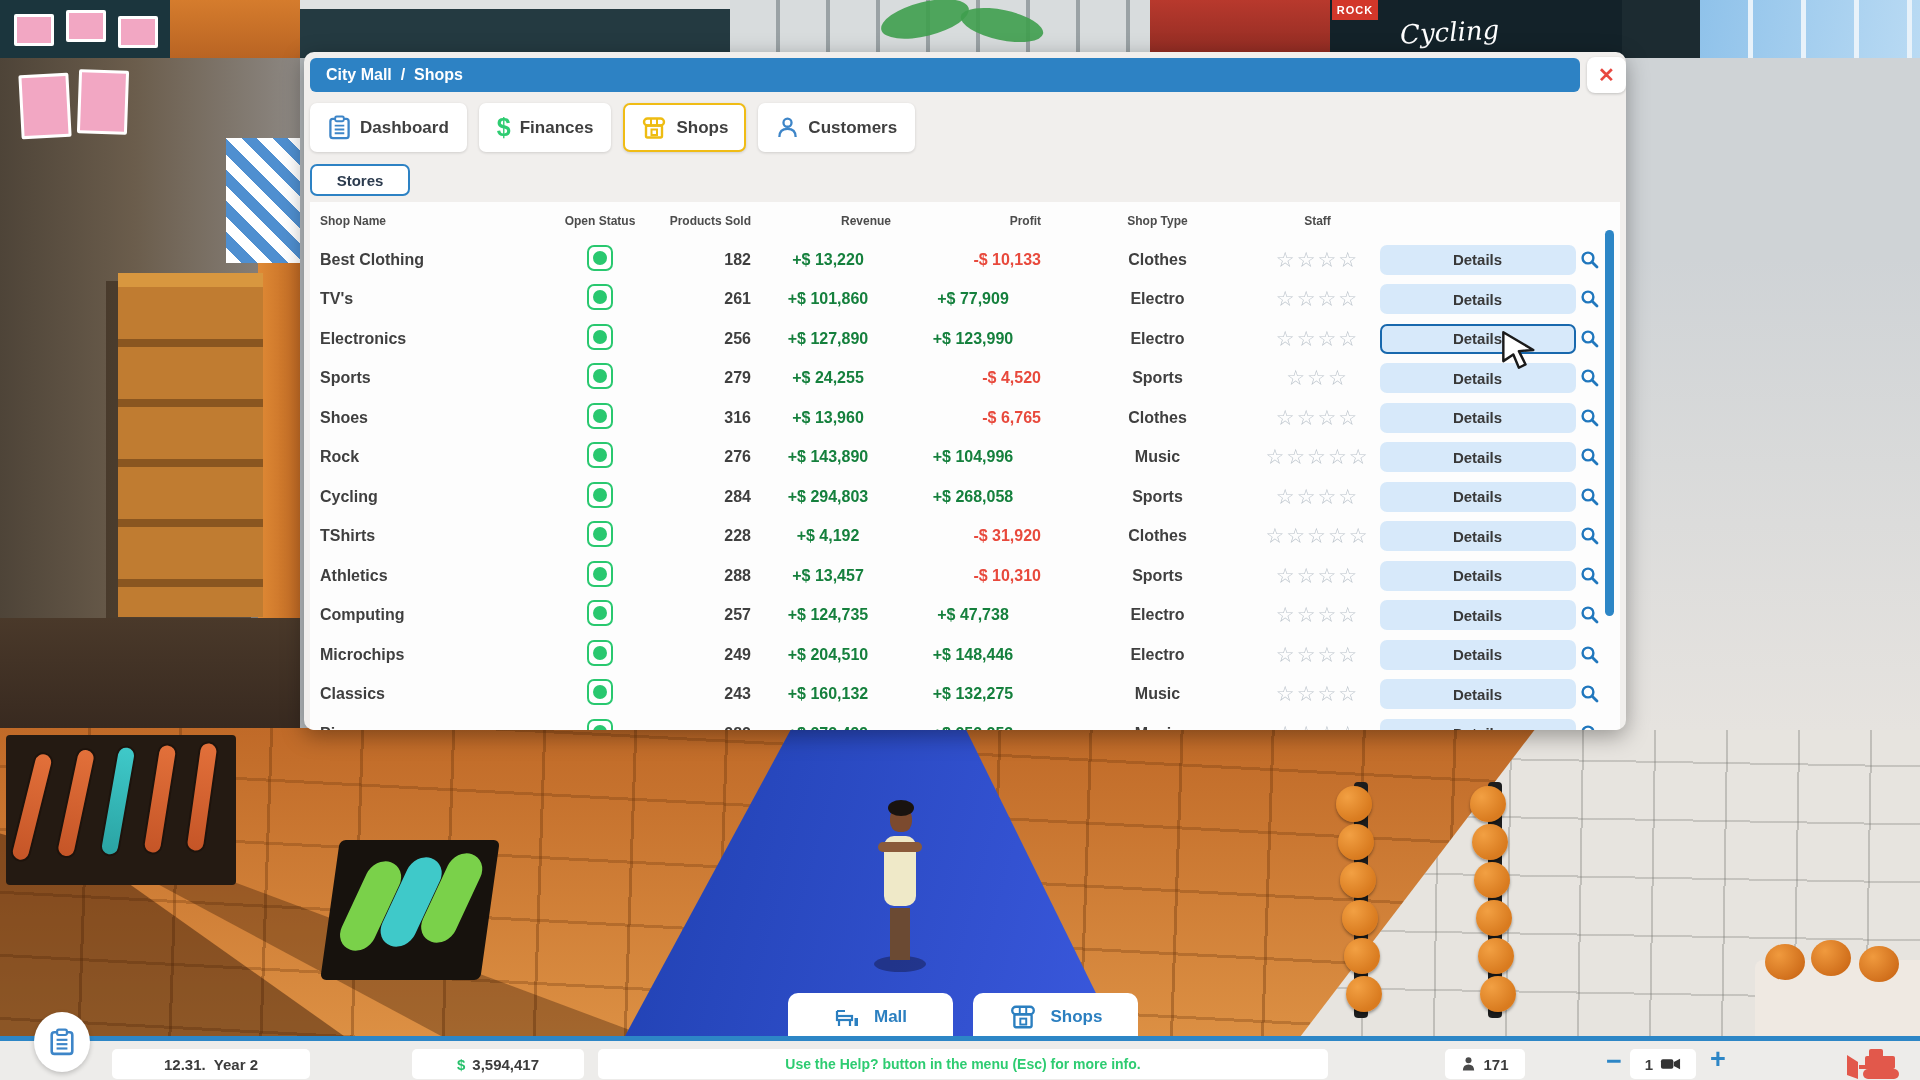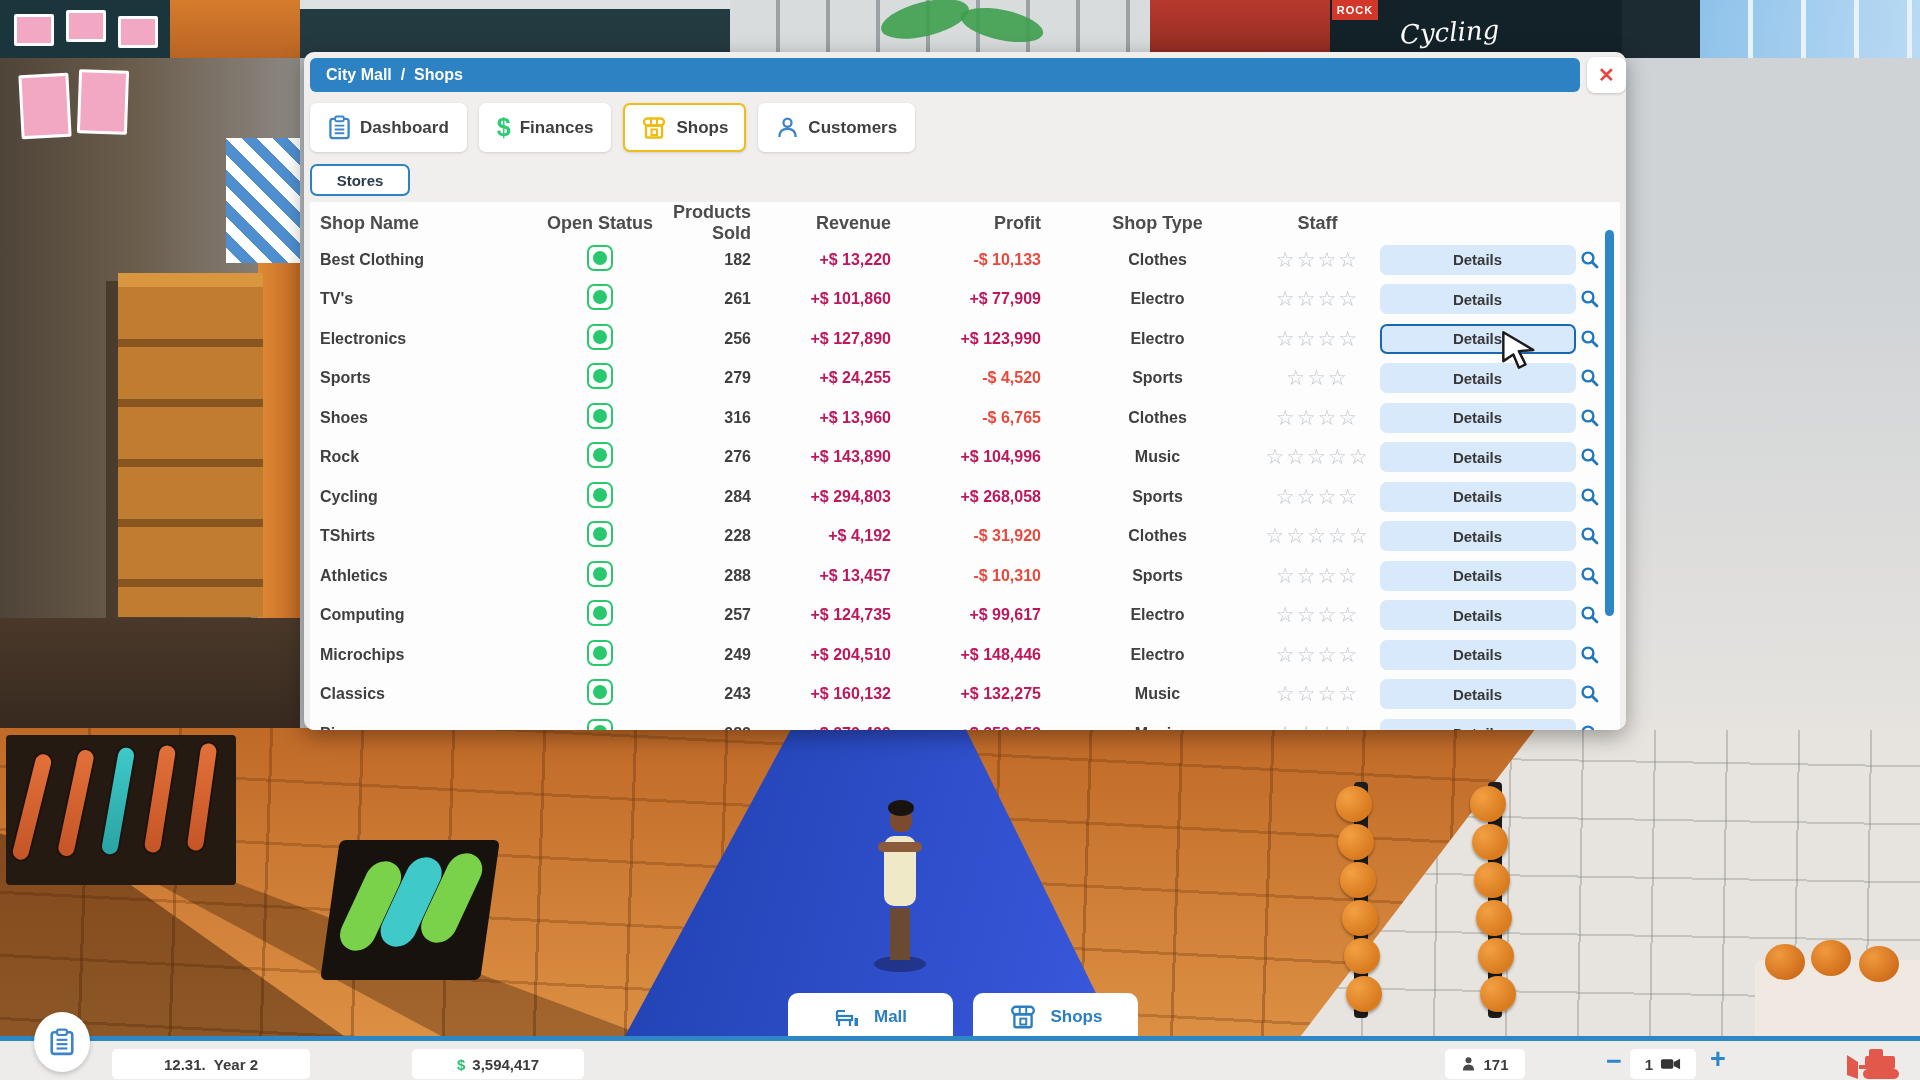--- a/index.html
+++ b/index.html
@@ -103,27 +103,27 @@
     padding:0 16px;font-size:17px;font-weight:bold;color:#3f3f3f;box-shadow:0 1px 3px rgba(0,0,0,.14);cursor:pointer;}
   .tab.active{border-color:#f0bc15;}
   .tab svg{flex:0 0 auto;}
   .dollar-glyph{color:#2ecc71;font-size:25px;font-weight:bold;line-height:1;}
   .stores{left:6px;top:112px;width:100px;height:32px;background:#fff;border:2px solid #2d82c4;border-radius:7px;
     font-size:15px;font-weight:bold;color:#2c3b4e;cursor:pointer;}
   
   .table{left:6px;top:150px;width:1310px;height:528px;background:#fdfdfd;overflow:hidden;}
   .trow{display:grid;grid-template-columns:220px 120px 105px 140px 150px 205px 115px 205px 45px;
     align-items:center;height:39.5px;padding-left:10px;}
-  .thead{height:38px;font-size:18px;font-weight:bold;color:#4c4c4c;}
+  .thead{height:38px;font-size:12px;font-weight:bold;color:#4c4c4c;}
   .cell-l{text-align:left;}
   .cell-c{text-align:center;}
   .cell-r{text-align:right;padding-right:14px;}
   .trow .name,.trow .products,.trow .type{font-size:16px;font-weight:bold;color:#3f3f3f;}
   .money{font-size:16px;font-weight:bold;}
-  .money.pos{color:#be185d;}
+  .money.pos{color:#15803d;text-align:center;}
   .money.neg{color:#e8493c;}
   .status{width:22px;height:22px;border:2.5px solid #29c86f;border-radius:7px;display:inline-block;position:relative;background:#fff;cursor:pointer;}
   .status:after{content:"";position:absolute;inset:4px;background:#29c86f;border-radius:50%;}
   .stars{font-family:"DejaVu Sans",sans-serif;font-size:21px;color:#bcc4cc;letter-spacing:2px;white-space:nowrap;}
   .details-btn{width:196px;height:30px;margin:0 auto;background:#d7e9fa;border:2px solid #d7e9fa;border-radius:7px;
     font-size:15px;font-weight:bold;color:#383838;cursor:pointer;display:block;}
   .details-btn.hovered{border-color:#1868ad;}
   .mag-btn{background:none;border:none;cursor:pointer;padding:0;display:flex;align-items:center;justify-content:center;}
   .scrollbar{left:1301px;top:178px;width:9px;height:386px;background:#2d86c6;border-radius:5px;cursor:pointer;z-index:11;}
   
@@ -472,21 +472,21 @@
           <line x1="12.2" y1="12.2" x2="17" y2="17" stroke="#2077bd" stroke-width="2.8" stroke-linecap="round"></line>
         </svg>
       </button>
     </div>
   </div>
         <div class="trow">
     <div class="cell-l name">Computing</div>
     <div class="cell-c"><span class="status"></span></div>
     <div class="cell-r products">257</div>
     <div class="cell-r money pos">+$ 124,735</div>
-    <div class="cell-r money pos">+$ 99,617</div>
+    <div class="cell-r money pos">+$ 47,738</div>
     <div class="cell-c type">Electro</div>
     <div class="cell-c stars">☆☆☆☆</div>
     <div>
             <button class="details-btn">Details</button>
           </div>
     <div class="cell-c">
       <button class="mag-btn">
         <svg width="20" height="20" viewBox="0 0 20 20">
           <circle cx="8" cy="8" r="5.4" fill="none" stroke="#2077bd" stroke-width="2.4"></circle>
           <line x1="12.2" y1="12.2" x2="17" y2="17" stroke="#2077bd" stroke-width="2.8" stroke-linecap="round"></line>
@@ -585,20 +585,23 @@
     </svg>
     <span>Shops</span>
   </button>
 </div>
 
 <div class="abs bottom-bar">
   <div class="bb-box" style="left:112px;width:198px;">12.31.  Year 2</div>
   <div class="bb-box" style="left:412px;width:172px;">
     <span style="color:#27c06b;">$</span><span>3,594,417</span>
   </div>
+  <div class="bb-box" style="left:598px;width:730px;">
+    <span class="help-text">Use the Help? button in the menu (Esc) for more info.</span>
+  </div>
   <div class="bb-box" style="left:1445px;width:80px;">
     <svg width="15" height="16" viewBox="0 0 16 16">
       <circle cx="8" cy="4" r="3.2" fill="#4a4a4a"></circle>
       <path d="M2 15 q0 -6.5 6 -6.5 t6 6.5 z" fill="#4a4a4a"></path>
     </svg>
     <span>171</span>
   </div>
   <button class="zoom-btn" style="left:1600px;"><span>−</span></button>
   <div class="bb-box" style="left:1630px;width:66px;">
     <span>1</span>

